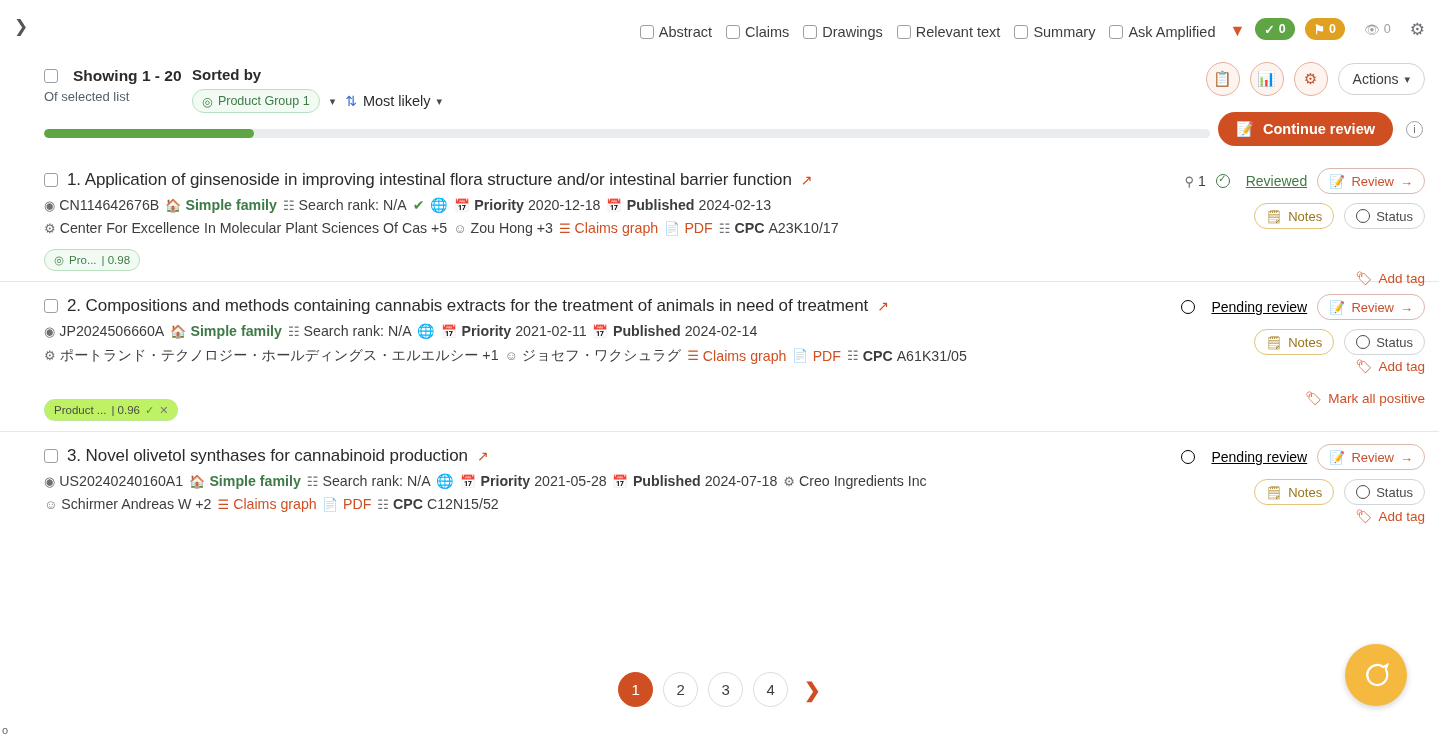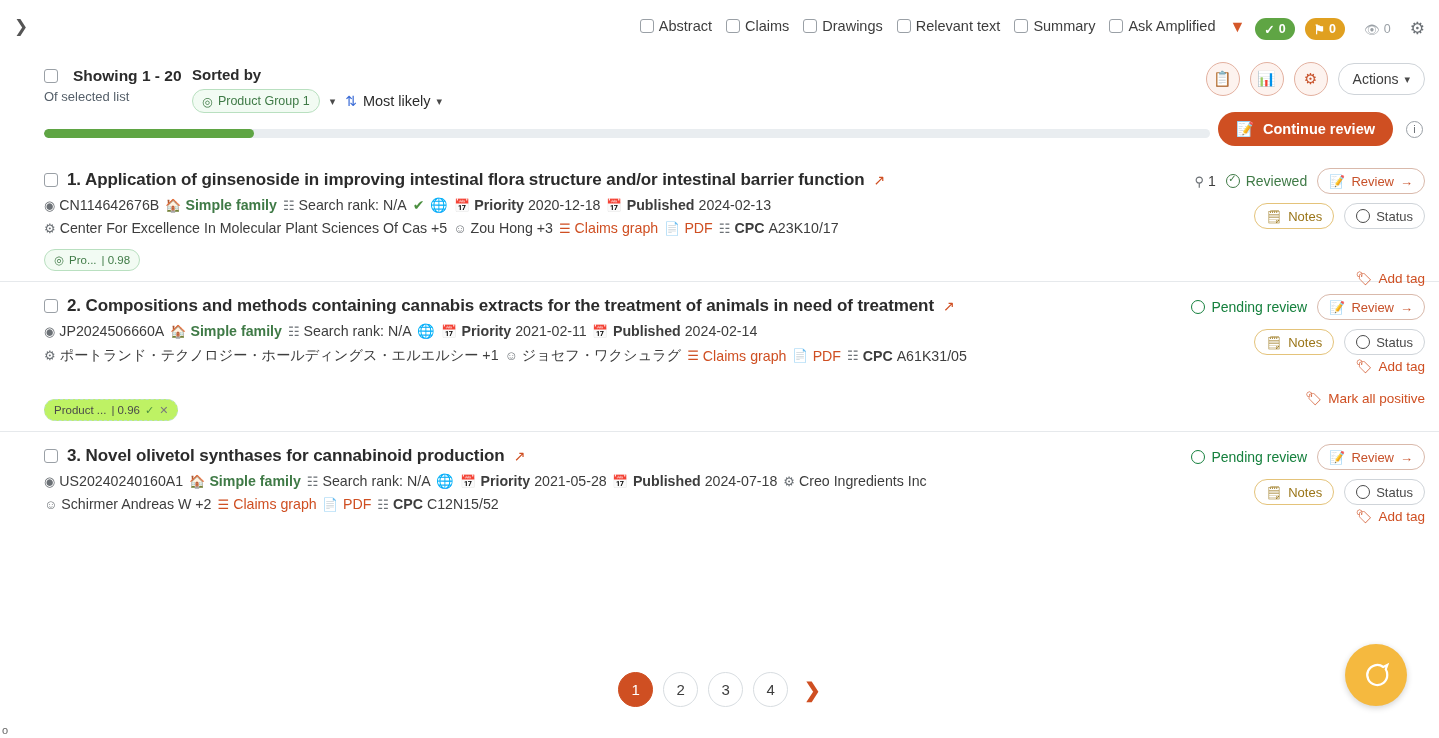--- a/index.html
+++ b/index.html
@@ -18,21 +18,21 @@
     position: absolute; top: 0; left: 0; right: 0; height: 60px;
     display: flex; align-items: center;
   }
   .collapse-arrow {
     position: absolute; left: 14px; top: 18px;
     width: 18px; height: 18px; color: #555; font-size: 17px; line-height: 18px;
     cursor: pointer;
   }
   .topbar-right {
     position: absolute; right: 14px; top: 18px;
-    display: flex; align-items: flex-start; gap: 10px;
+    display: flex; align-items: flex-end; gap: 10px;
   }
   .chk-group { display: flex; align-items: center; gap: 14px; }
   .chk { display: flex; align-items: center; gap: 5px; font-size: 14.5px; color: #3d3d3d; cursor: pointer;}
   .box {
     width: 14px; height: 14px; border: 1.6px solid #9aa0a6; border-radius: 3px;
     display: inline-block; background: #fff; flex: none;
   }
   .funnel { color: #d4582a; font-size: 16px; margin-left: 4px; cursor: pointer; }
   .pill {
     height: 22px; border-radius: 11px; display: inline-flex; align-items: center;
@@ -99,21 +99,21 @@
   }
 
   
   .results { position: absolute; top: 156px; left: 0; right: 0; }
   .result {
     position: relative; padding: 14px 14px 10px 44px;
     border-bottom: 1px solid #e6e9ec;
   }
   .r-title-row { display: flex; align-items: center; gap: 9px; }
   .r-title {
-    font-size: 17px; color: #2b2b2b; font-weight: 700; letter-spacing: -0.1px;
+    font-size: 17px; color: #2b2b2b; font-weight: 400; letter-spacing: -0.1px;
   }
   .ext-link { color: #cf4f22; font-size: 14px; cursor: pointer; }
   .meta-line {
     display: flex; align-items: center; flex-wrap: wrap; gap: 6px;
     font-size: 14.2px; color: #3d3d3d; margin-top: 7px;
   }
   .meta-line .mi { display: inline-flex; align-items: center; gap: 4px; }
   .ic { color: #6b7075; font-size: 13px; }
   .green-b { color: #3f7a46; font-weight: 700; }
   .orange-l { color: #cf4f22; }
@@ -127,23 +127,23 @@
     height: 22px; display: inline-flex; align-items: center; gap: 5px;
     padding: 0 9px; font-size: 11.5px; color: #3f7a46; cursor: pointer;
   }
   .tag-chip.dashed { border-style: dashed; color: #4a4a4a; background: #bef264; }
   .tag-x { color: #7a7a7a; font-size: 11px; cursor: pointer; }
 
   
   .r-right { position: absolute; right: 14px; top: 12px; width: 260px; }
   .r-right-top { display: flex; align-items: center; justify-content: flex-end; gap: 10px; }
   .loc-count { display: inline-flex; align-items: center; gap: 4px; font-size: 14px; color: #3d3d3d; }
-  .status-txt { font-size: 14px; display: inline-flex; align-items: center; gap: 6px; }
+  .status-txt { font-size: 14px; display: inline-flex; align-items: center; gap: 16px; text-decoration: underline; }
   .status-txt.reviewed { color: #3f7a46; }
-  .status-txt.pending { color: #15803d; }
+  .status-txt.pending { color: #000000; }
   .ring {
     width: 14px; height: 14px; border-radius: 50%; border: 1.8px solid currentColor;
     display: inline-block;
   }
   .ring.check { position: relative; }
   .ring.check:after {
     content: "✓"; position: absolute; left: 1.5px; top: -3px; font-size: 10px; line-height: 14px;
   }
   .btn-outline {
     height: 26px; border: 1px solid #d9b9ab; border-radius: 13px; background: #fff;

